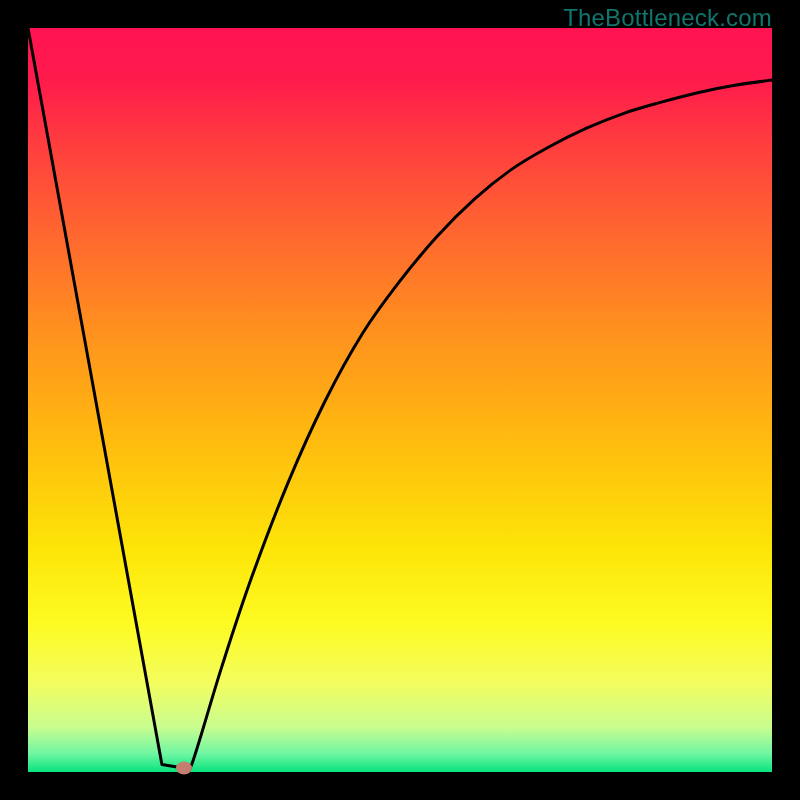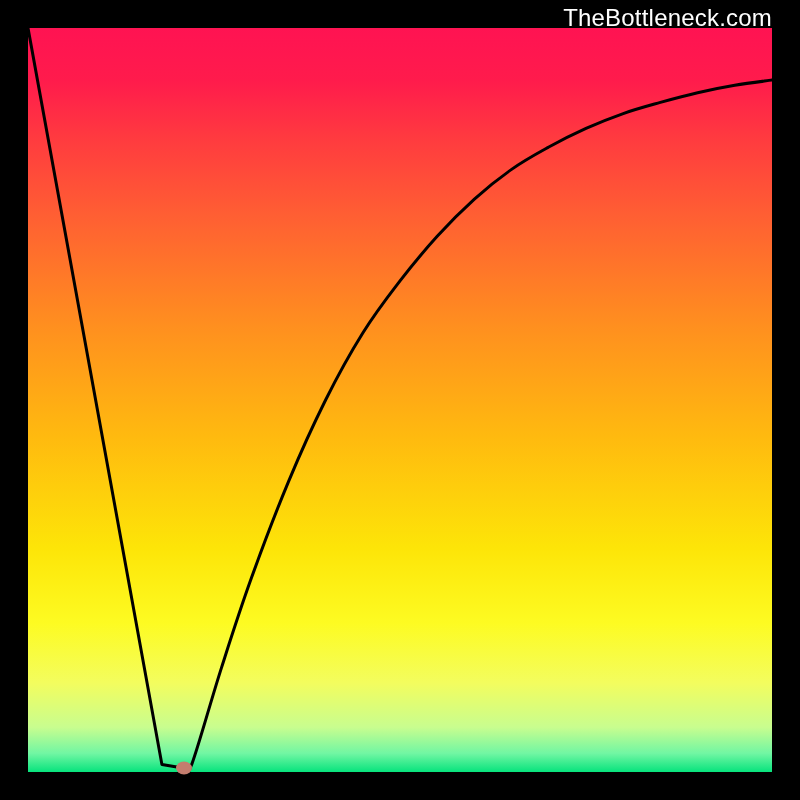--- a/index.html
+++ b/index.html
@@ -10,21 +10,21 @@
     background: #000;
     position: relative;
   }
   .watermark {
     position: absolute;
     top: 4px;
     right: 28px;
     font-family: Arial, Helvetica, sans-serif;
     font-size: 24px;
     font-weight: 500;
-    color: #ffffff;
+    color: #0f766e;
     letter-spacing: 0.2px;
   }
   .plot {
     position: absolute;
     left: 28px;
     top: 28px;
     width: 744px;
     height: 744px;
   }
   .dot {

